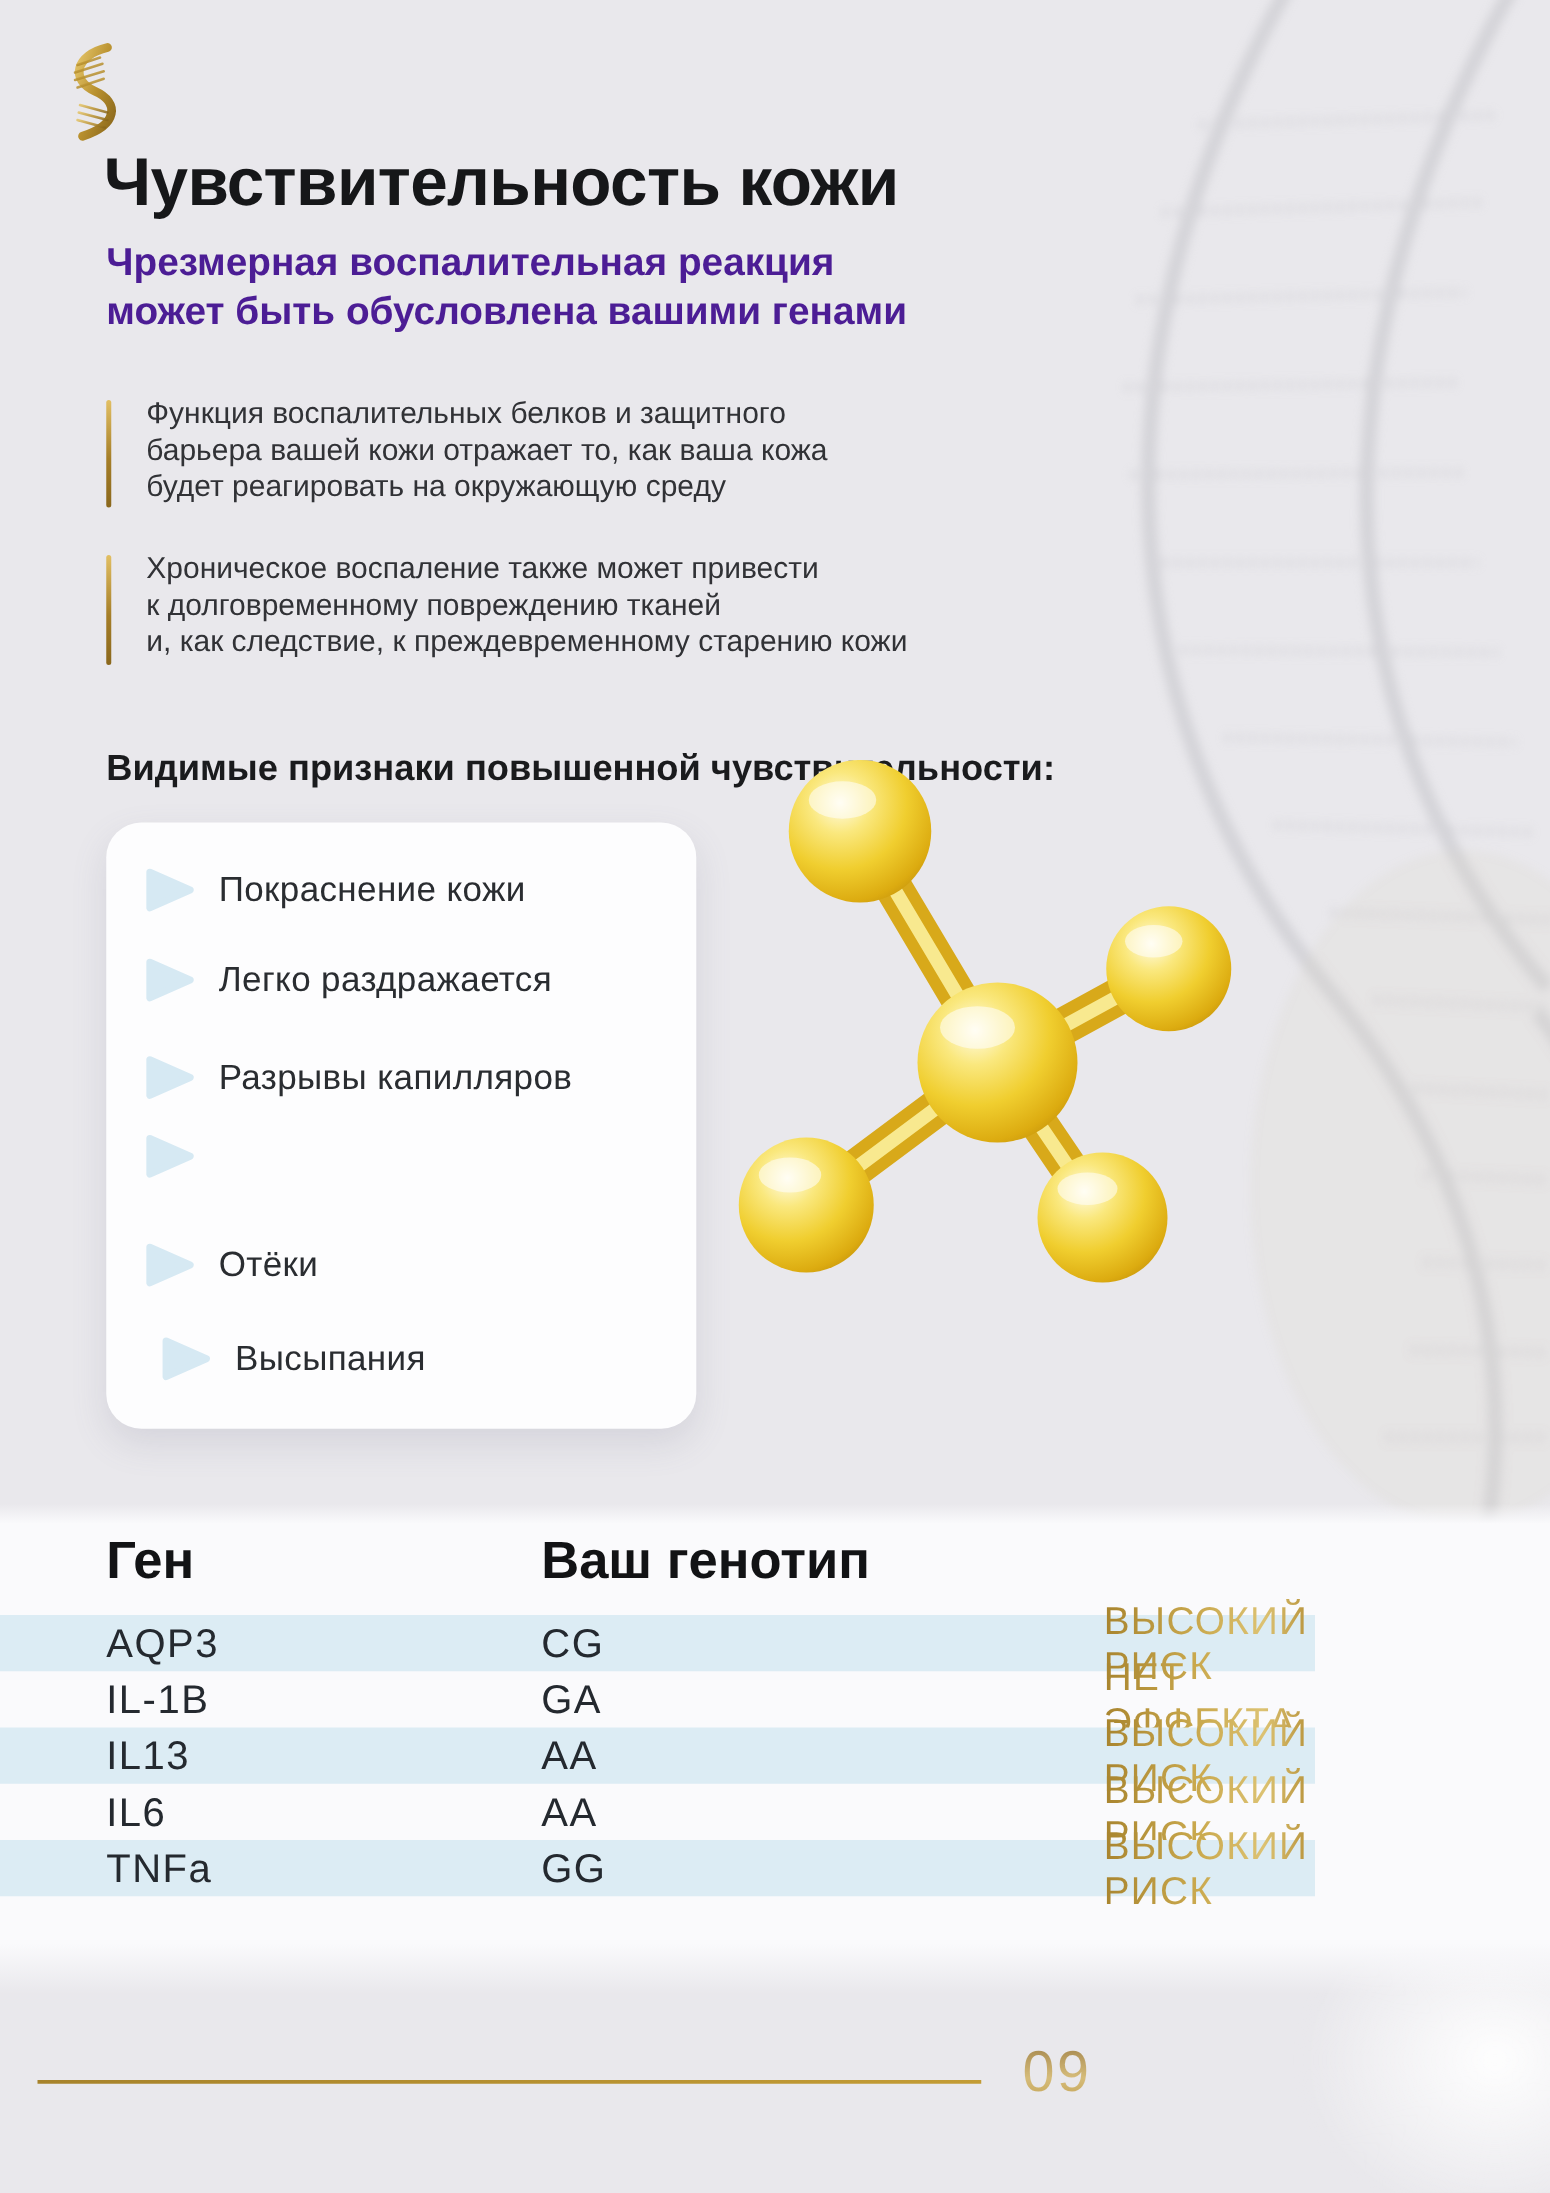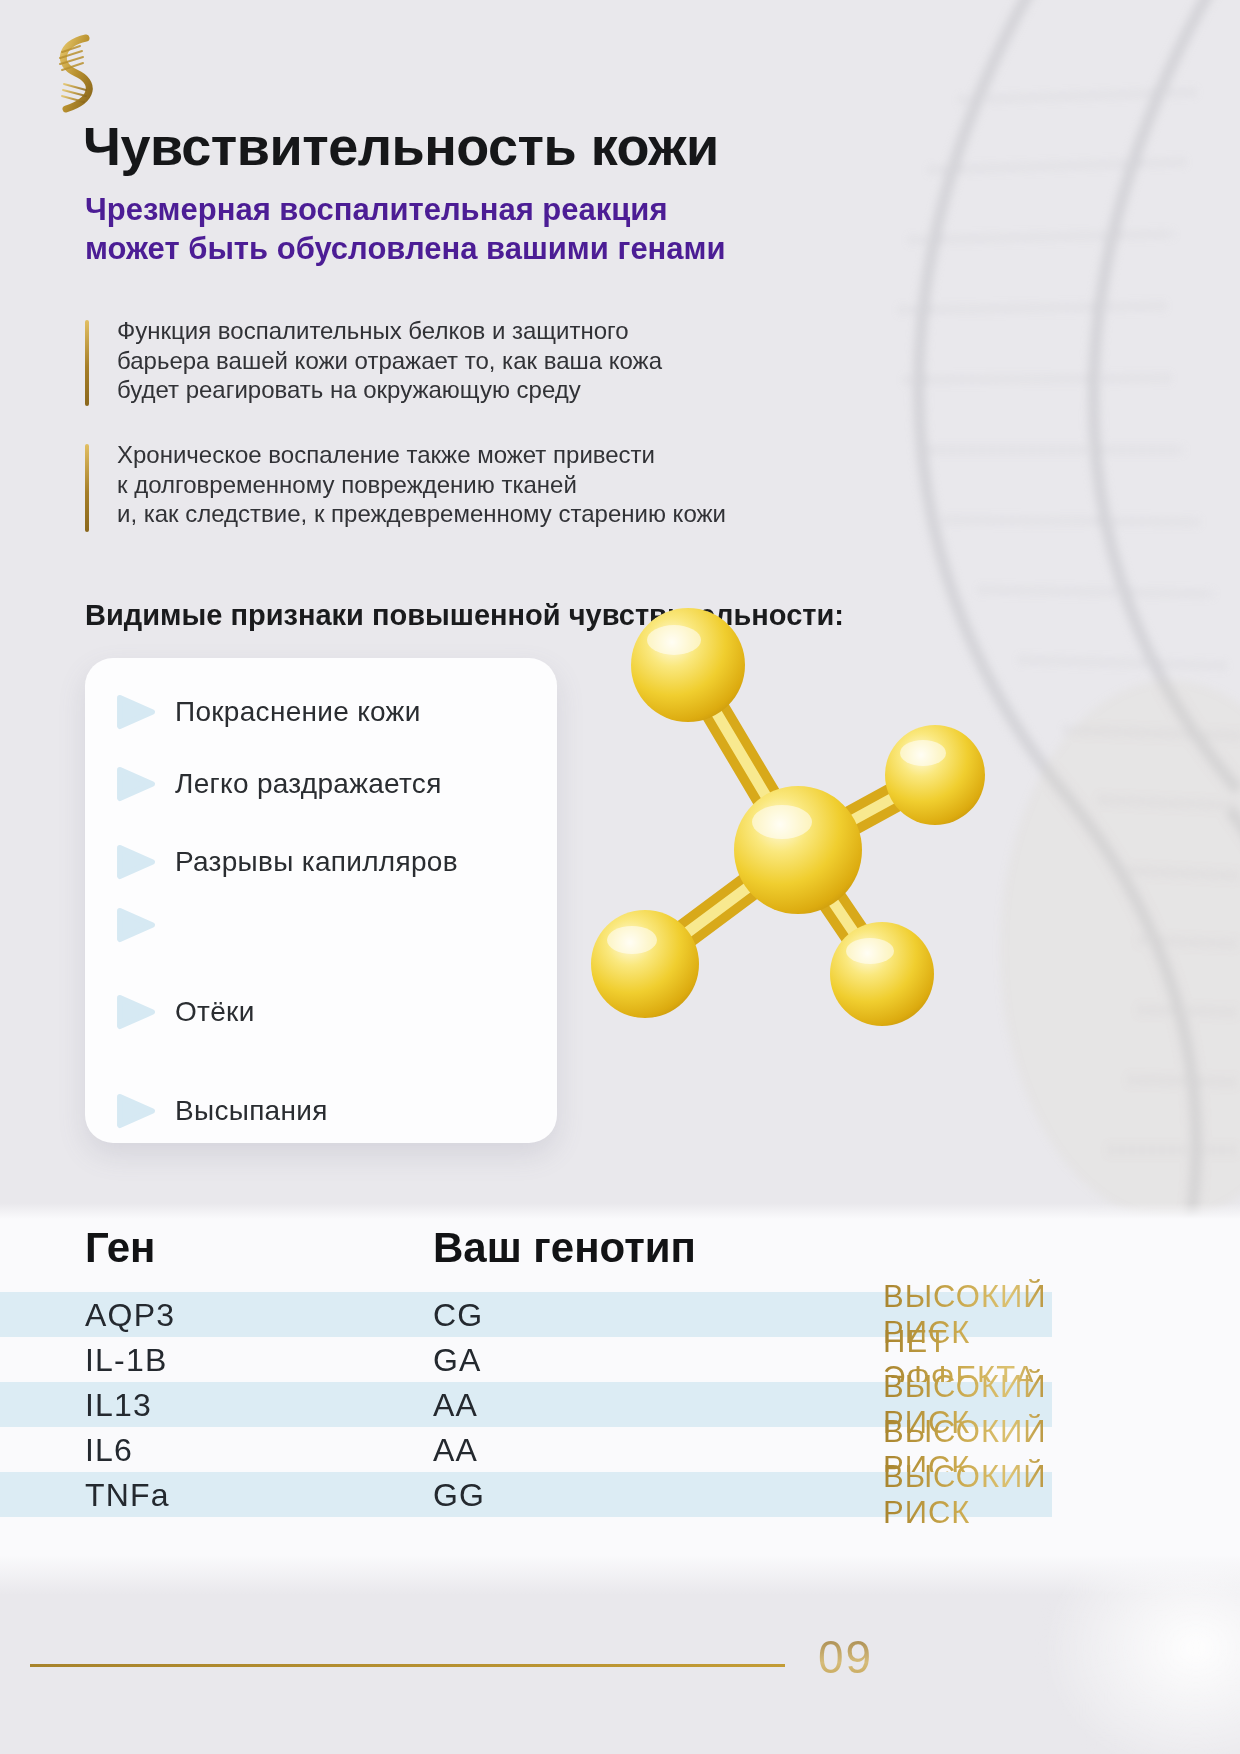--- a/index.html
+++ b/index.html
@@ -49,21 +49,21 @@
     background:#fdfdfe;border-radius:28px;
     box-shadow:0 12px 28px rgba(110,110,135,.16);
   }
   .sign-item{position:absolute;left:0;display:flex;align-items:center;}
   .sign-item .tri{width:42px;height:36px;margin-left:30px;flex:0 0 auto;}
   .sign-item .sign-text{
     margin-left:18px;font-size:28px;line-height:34px;color:#2a2d31;
     letter-spacing:.3px;white-space:pre-line;
   }
   .si-0{top:36px;} .si-1{top:108px;} .si-2{top:186px;}
-  .si-3{top:249px;} .si-4{top:336px;} .si-5{top:435px;}
+  .si-3{top:249px;} .si-4{top:336px;} .si-5{top:411px;padding-left:13px;}
   
   .molecule{position:absolute;left:550px;top:592px;width:500px;height:500px;}
   
   .table-band{
     position:absolute;left:0;top:1203px;width:1240px;height:392px;
     background:linear-gradient(180deg,rgba(250,250,252,0),#fafafc 16px,#fafafc 352px,rgba(250,250,252,0));
   }
   .thead{position:absolute;left:0;top:1224px;width:1240px;height:56px;}
   .th{position:absolute;font-size:42px;font-weight:bold;color:#121315;}
   .col-gene{left:85px;} .col-geno{left:433px;} .col-res{left:883px;}

